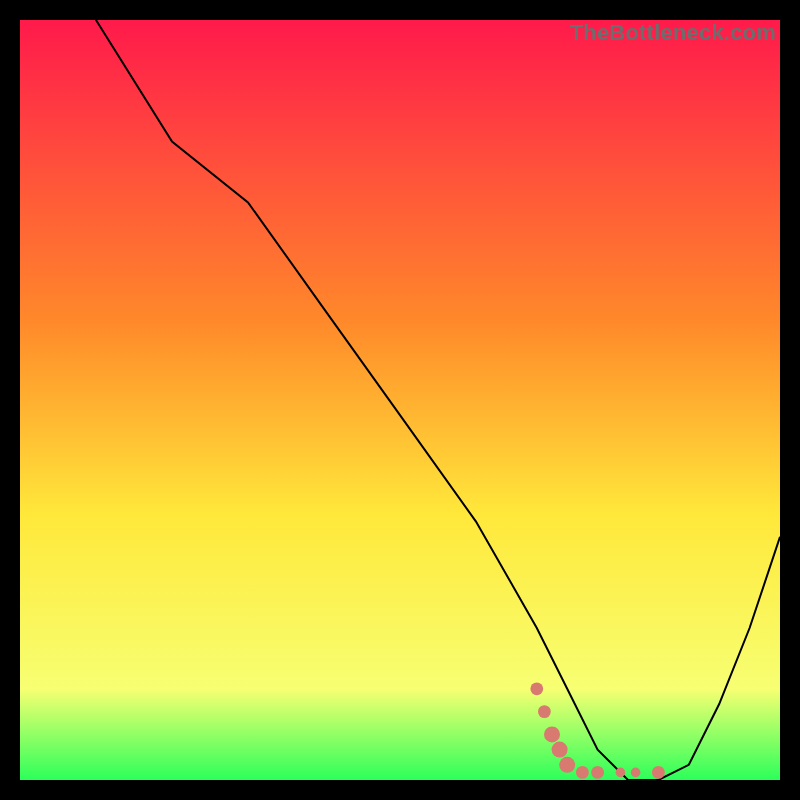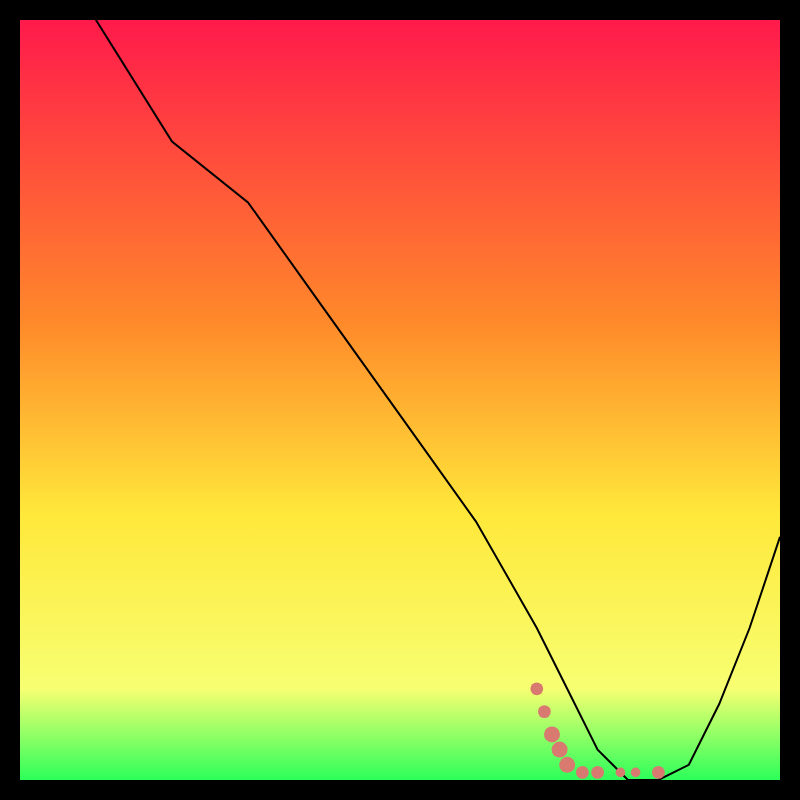--- a/index.html
+++ b/index.html
@@ -66,13 +66,14 @@
         <circle cx="539.6" cy="729.6" r="8.0" fill="#d87a70"></circle>
         <circle cx="547.2" cy="744.8" r="8.0" fill="#d87a70"></circle>
         <circle cx="562.4" cy="752.4" r="6.4" fill="#d87a70"></circle>
         <circle cx="577.6" cy="752.4" r="6.4" fill="#d87a70"></circle>
         <circle cx="600.4" cy="752.4" r="4.8" fill="#d87a70"></circle>
         <circle cx="615.6" cy="752.4" r="4.8" fill="#d87a70"></circle>
         <circle cx="638.4" cy="752.4" r="6.4" fill="#d87a70"></circle>
       </g>
   </svg>
 
+  <div class="watermark">TheBottleneck.com</div>
 </div>
 
 </body></html>

